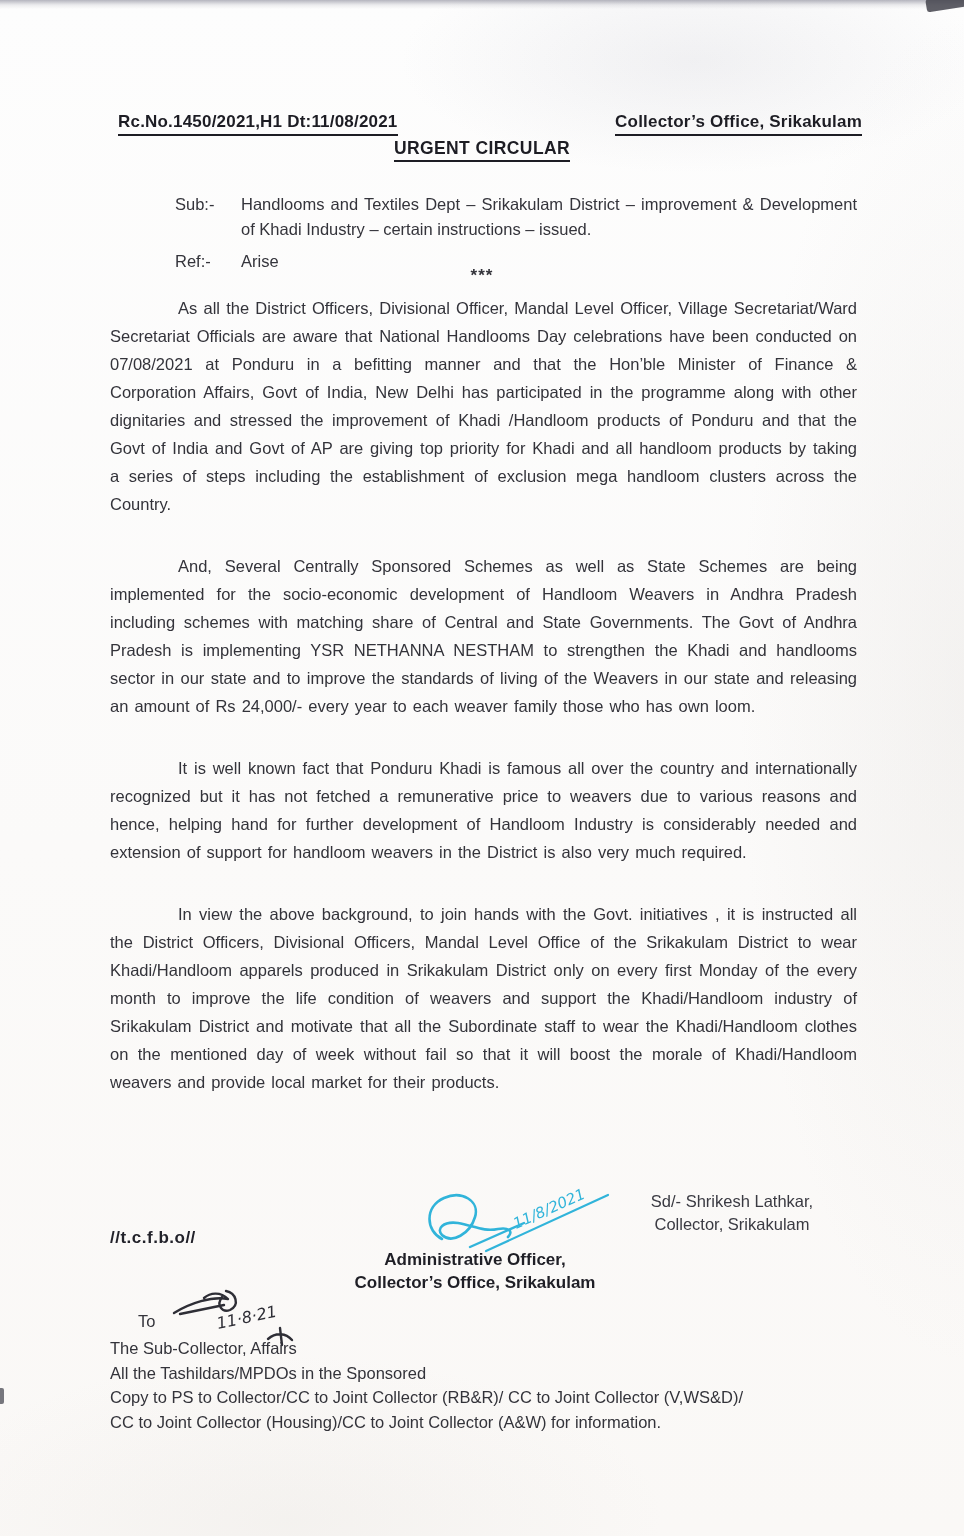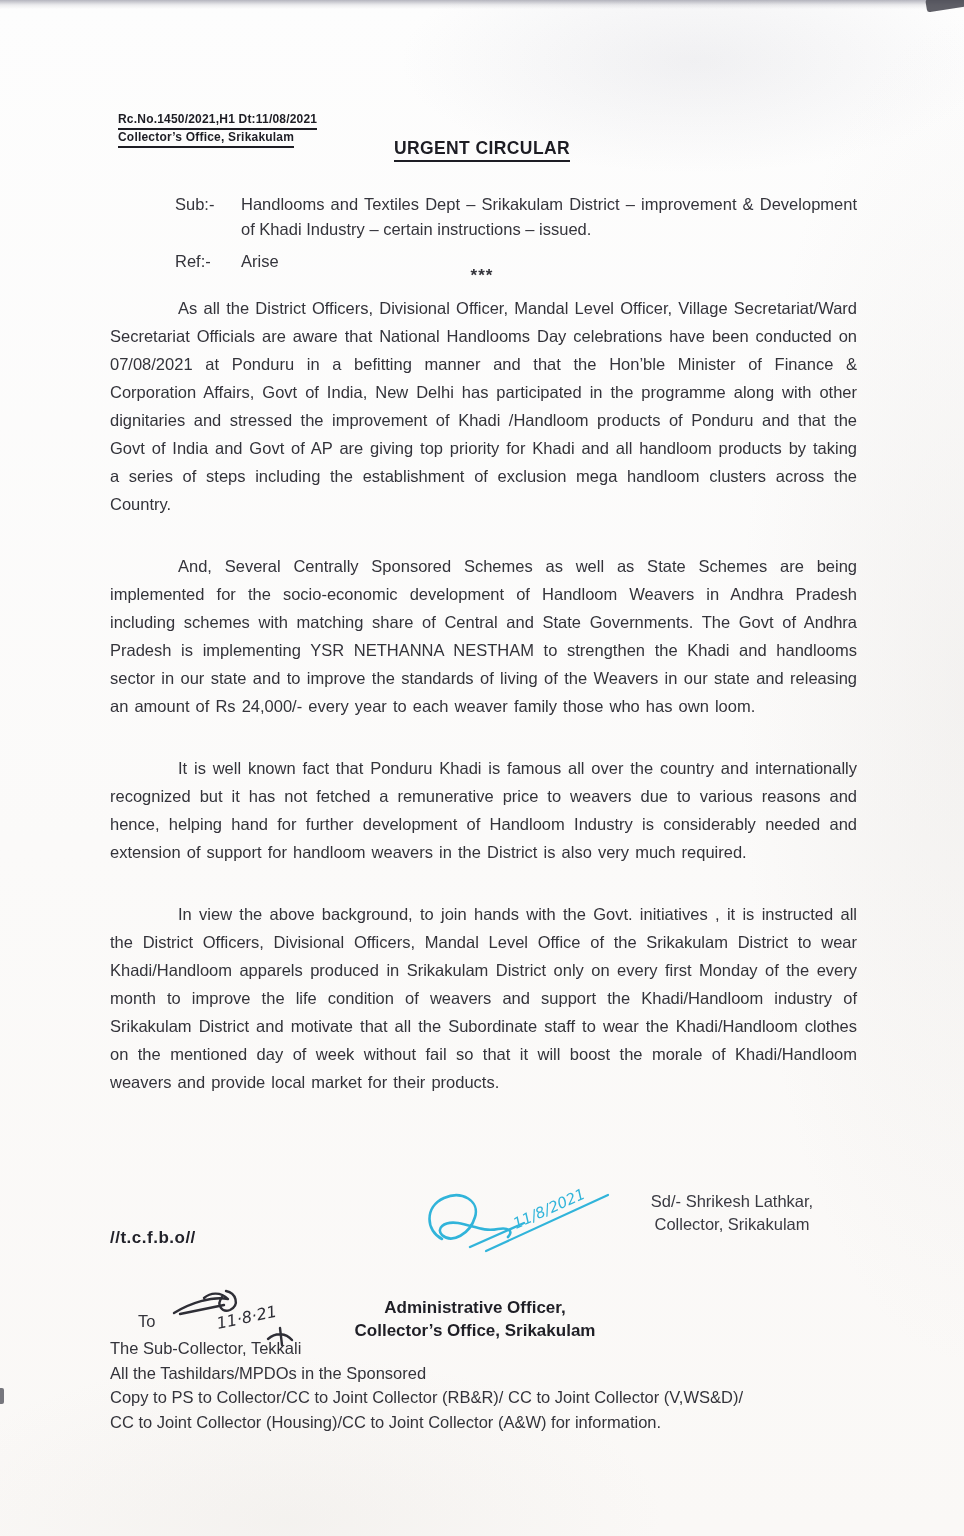--- a/index.html
+++ b/index.html
@@ -26,21 +26,21 @@
     position: absolute; top: -4px; right: -8px; width: 46px; height: 13px;
     background: #43434c; transform: rotate(-9deg); border-radius: 3px; opacity: .85;
   }
   .edge-speck {
     position: absolute; left: -3px; top: 1388px; width: 7px; height: 16px;
     background: #55555e; border-radius: 2px; opacity: .8;
   }
   .doc-header {
     position: absolute; top: 112px; left: 118px; right: 102px;
     display: flex; justify-content: space-between; align-items: flex-start;
-    font-size: 12px; font-weight: bold; color: #1d1d24; letter-spacing: .2px; flex-direction: column;
+    font-size: 17px; font-weight: bold; color: #1d1d24; letter-spacing: .2px;
   }
   .underlined { border-bottom: 2px solid #1d1d24; padding-bottom: 2px; }
   .title-wrap { position: absolute; top: 138px; left: 0; width: 100%; text-align: center; }
   .doc-title {
     display: inline-block; font-size: 17.5px; font-weight: bold; color: #1d1d24;
     border-bottom: 2px solid #1d1d24; padding-bottom: 1px; letter-spacing: .4px;
   }
   .sub-row {
     position: absolute; top: 192px; left: 175px; width: 682px;
     display: flex; font-size: 16.5px; line-height: 25px;
@@ -66,21 +66,21 @@
     position: absolute; top: 1190px; left: 632px; width: 200px;
     text-align: center; font-size: 16.5px; line-height: 23px; color: #3a3a42;
   }
   .tcfbo {
     position: absolute; top: 1228px; left: 110px;
     font-size: 17px; font-weight: bold; color: #22222a; letter-spacing: .5px;
   }
   .signature-ink { position: absolute; top: 1185px; left: 412px; }
   .ao-block {
     position: absolute; top: 1248px; left: 335px; width: 280px;
-    text-align: center; font-size: 17px; font-weight: bold; line-height: 23px; color: #1f1f26; margin-top: 48px;
+    text-align: center; font-size: 17px; font-weight: bold; line-height: 23px; color: #1f1f26;
   }
   .hand-note { position: absolute; top: 1283px; left: 160px; }
   .to-label { position: absolute; top: 1312px; left: 110px; font-size: 16.5px; margin-left: 28px; }
   .footer-list {
     position: absolute; top: 1336px; left: 110px; width: 760px;
     font-size: 16.5px; line-height: 24.5px; color: #33333a;
   }
 </style>
 </head>
 <body>
@@ -145,19 +145,19 @@
       <path stroke-width="2.4" d="M14,30 C30,20 52,13 68,16 C60,8 50,10 44,15 M20,31 L64,22"></path>
       <path stroke-width="2.4" d="M66,8 C76,10 80,22 70,27 C62,30 56,22 62,14"></path>
       <path stroke-width="2.4" d="M108,56 C116,49 126,50 132,57 M120,45 L122,62"></path>
     </g>
     <text fill="#2e2e36" transform="translate(58,46) rotate(-12)" font-size="16" font-style="italic" font-family="DejaVu Sans, sans-serif">11·8·21</text>
   </svg>
 
   <div class="to-label">To</div>
 
   <div class="footer-list">
-    <div>The Sub-Collector, Tekkali</div>
+    <div>The Sub-Collector, Affairs</div>
     <div>All the Tashildars/MPDOs in the Sponsored</div>
     <div>Copy to PS to Collector/CC to Joint Collector (RB&amp;R)/ CC to Joint Collector (V,WS&amp;D)/</div>
     <div>CC to Joint Collector (Housing)/CC to Joint Collector (A&amp;W) for information.</div>
   </div>
 
 </div>
 
 </body></html>

